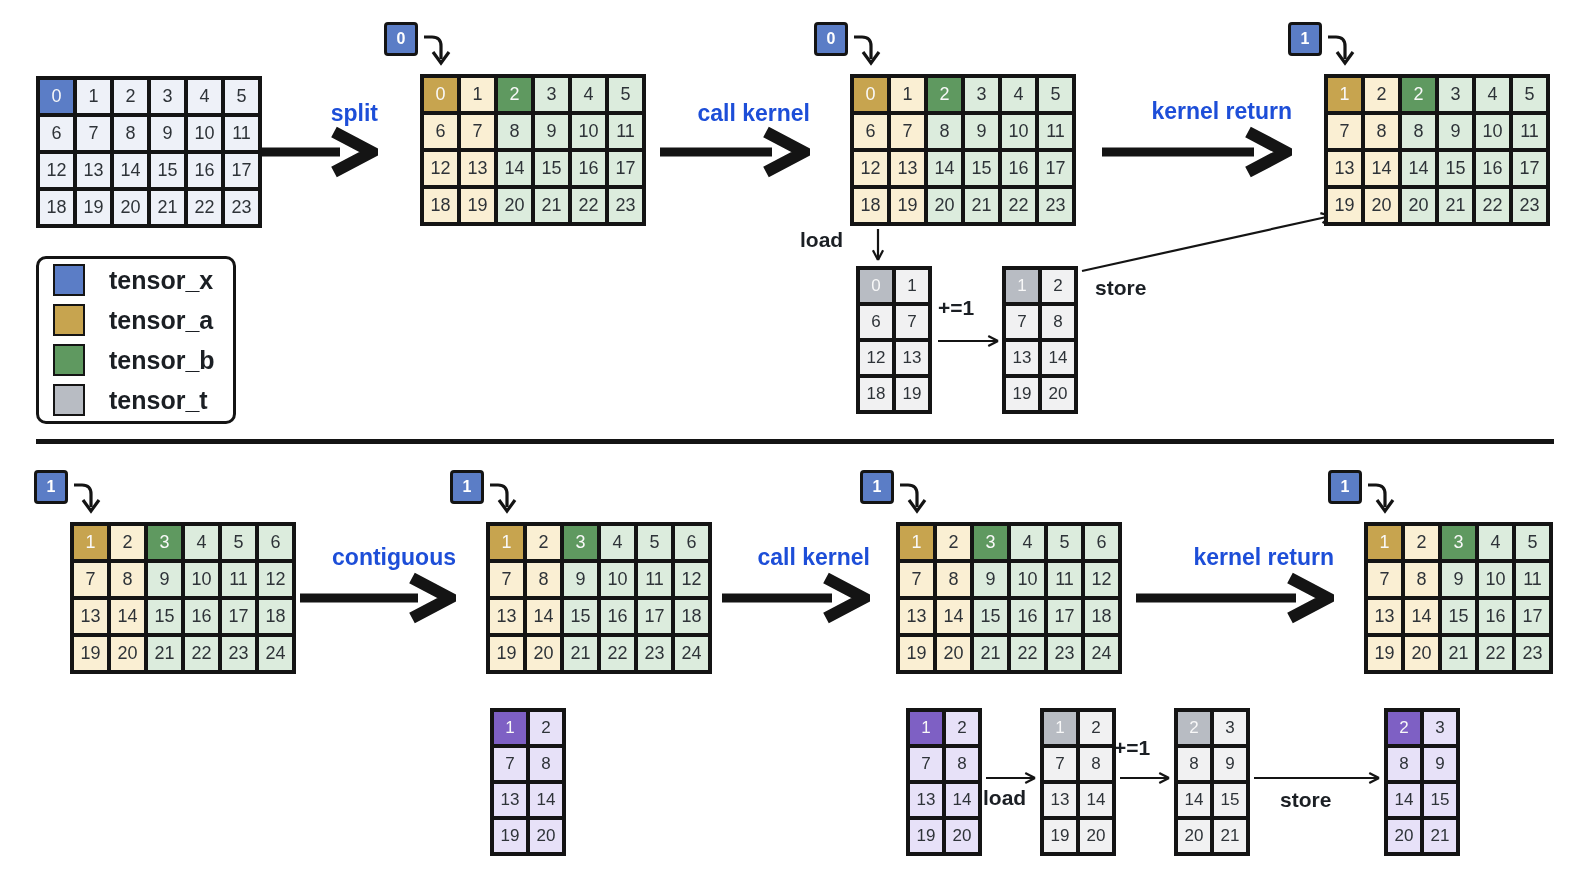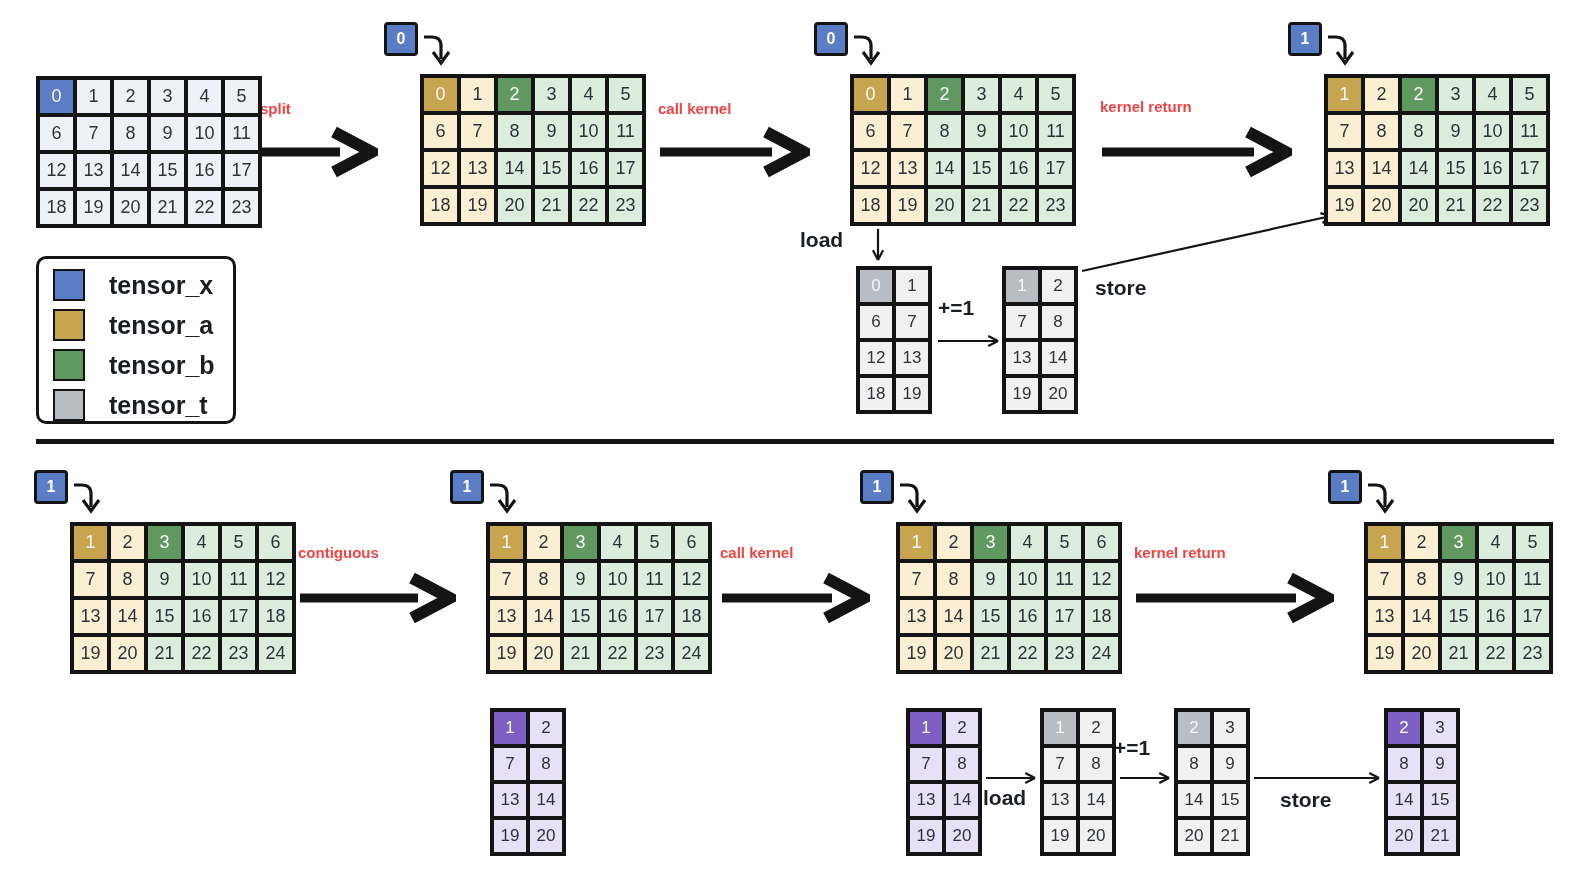--- a/index.html
+++ b/index.html
@@ -1,24 +1,24 @@
 <!DOCTYPE html>
 <html><head>
 <meta charset="utf-8">
 <style>
   html,body{margin:0;padding:0;background:#ffffff;}
   #stage{position:relative;width:1590px;height:876px;background:#ffffff;overflow:hidden;
          font-family:"Liberation Sans",sans-serif;}
-  .flow-label{position:absolute;font-weight:bold;font-size:15px;color:#ef4444;text-align:left;}
+  .flow-label{position:absolute;font-weight:bold;font-size:23px;color:#1d4ed8;text-align:right;}
   .op-label{position:absolute;font-weight:bold;font-size:21px;color:#1b1f24;}
   .big-arrow{position:absolute;}
   .big-arrow line{stroke:#141414;stroke-width:9;fill:none;}
   .big-arrow path{stroke:#141414;stroke-width:12;fill:none;stroke-linejoin:miter;}
   .legend{position:absolute;border:3px solid #141414;border-radius:10px;background:#fff;
-          display:flex;flex-direction:column;gap:8px;
+          display:flex;flex-direction:column;justify-content:center;gap:8px;
           padding:10px 14px;box-sizing:border-box;}
   .legend-row{display:flex;align-items:center;gap:24px;}
   .legend-swatch{width:32px;height:32px;border:2.5px solid #141414;box-sizing:border-box;flex:none;}
   .legend-label{font-weight:bold;font-size:25px;color:#1b1f24;white-space:nowrap;}
   .tgrid{position:absolute;display:grid;background:#141414;padding:4px;gap:4px;}
   .cell{display:flex;align-items:center;justify-content:center;font-size:18px;color:#2e3338;}
   .cell.small{font-size:17px;}
   .cell.dark{color:#f8f8f8;}
   .marker-box{position:absolute;width:34px;height:34px;border:3px solid #141414;border-radius:4px;
               display:flex;align-items:center;justify-content:center;color:#ffffff;

